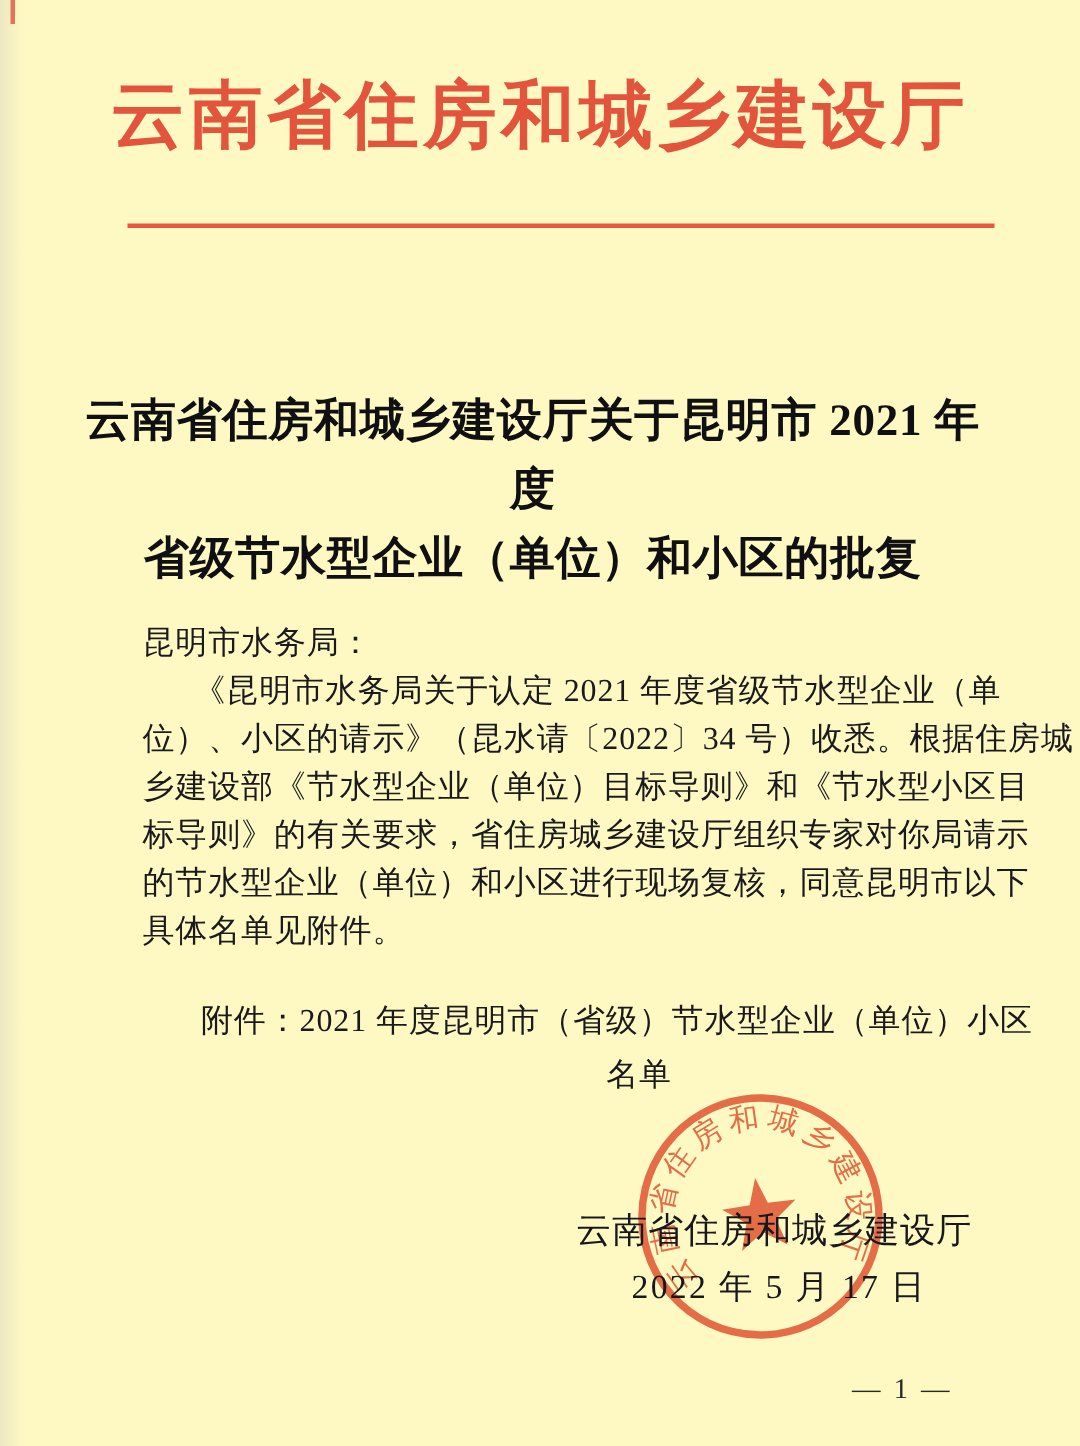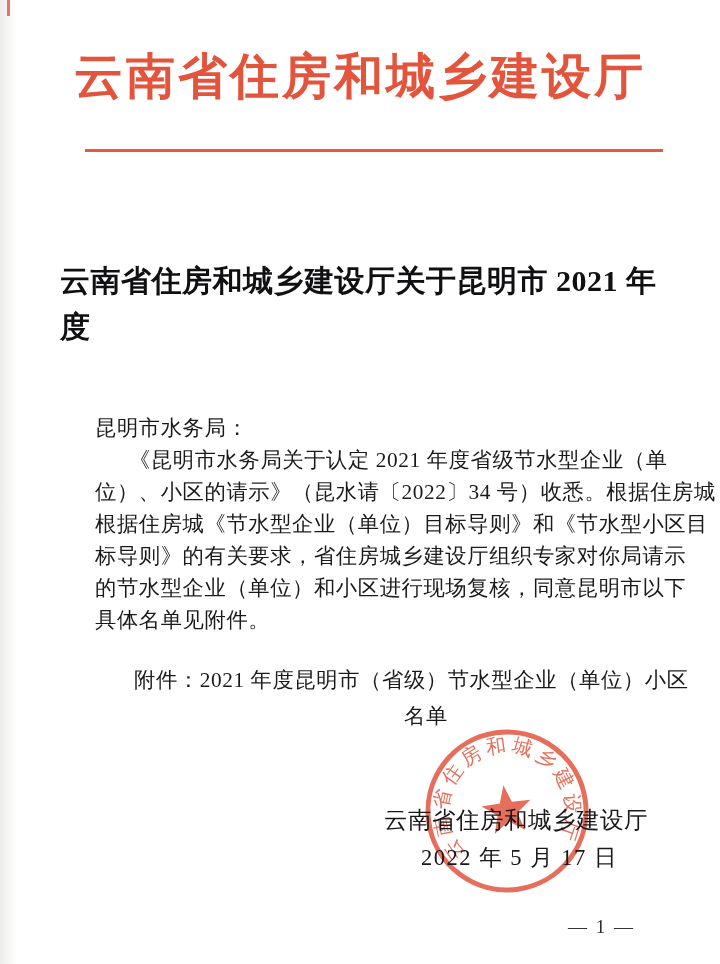--- a/index.html
+++ b/index.html
@@ -3,21 +3,21 @@
 <meta charset="utf-8">
 <style>
   html, body { margin: 0; padding: 0; background: #e9e8e6; }
   * { box-sizing: border-box; }
 
   .page {
     position: relative;
     width: 720px;
     height: 964px;
     margin: 0 auto;
-    background: #ffffff;
+    background: #fef9c3;
     overflow: hidden;
     font-family: "Liberation Serif", "DejaVu Serif", serif;
     color: #1c1c1e;
   }
 
   
   .scan-edge {
     position: absolute; left: 0; top: 0; bottom: 0; width: 16px;
     background: linear-gradient(to right, rgba(190,188,184,0.28), rgba(190,188,184,0));
     pointer-events: none;
@@ -36,21 +36,22 @@
     white-space: nowrap;
   }
 
   .red-rule {
     position: absolute; left: 85px; top: 149px;
     width: 578px; height: 3px;
     background: #e75840;
   }
 
   .doc-title {
-    position: absolute; left: 60px; top: 258px; width: 620px;
+    position: absolute; left: 45px; top: 258px; width: 620px;
+    text-align: center;
     font-size: 30px; font-weight: bold;
     line-height: 46px;
     color: #101012;
     letter-spacing: 0.5px;
   }
 
   .body-text {
     position: absolute; left: 95px; top: 380px; width: 565px;
     font-size: 21.3px;
     line-height: 32px;
@@ -103,27 +104,28 @@
 
   <div class="scan-edge"></div>
   <div class="scan-tick"></div>
 
   <div class="letterhead">云南省住房和城乡建设厅</div>
 
   <div class="red-rule"></div>
 
   <div class="doc-title">
     <div>云南省住房和城乡建设厅关于昆明市 2021 年度</div>
+    <div>省级节水型企业（单位）和小区的批复</div>
   </div>
 
   <div class="body-text">
     <div class="body-line">昆明市水务局：</div>
     <div class="body-line indent">《昆明市水务局关于认定 2021 年度省级节水型企业（单</div>
     <div class="body-line">位）、小区的请示》（昆水请〔2022〕34 号）收悉。根据住房城</div>
-    <div class="body-line">根据住房城《节水型企业（单位）目标导则》和《节水型小区目</div>
+    <div class="body-line">乡建设部《节水型企业（单位）目标导则》和《节水型小区目</div>
     <div class="body-line">标导则》的有关要求，省住房城乡建设厅组织专家对你局请示</div>
     <div class="body-line">的节水型企业（单位）和小区进行现场复核，同意昆明市以下</div>
     <div class="body-line">具体名单见附件。</div>
   </div>
 
   <div class="attachment">
     <div class="body-line">
       <span>附件：</span><span>2021 年度昆明市（省级）节水型企业（单位）小区</span>
     </div>
     <div class="hang">名单</div>

